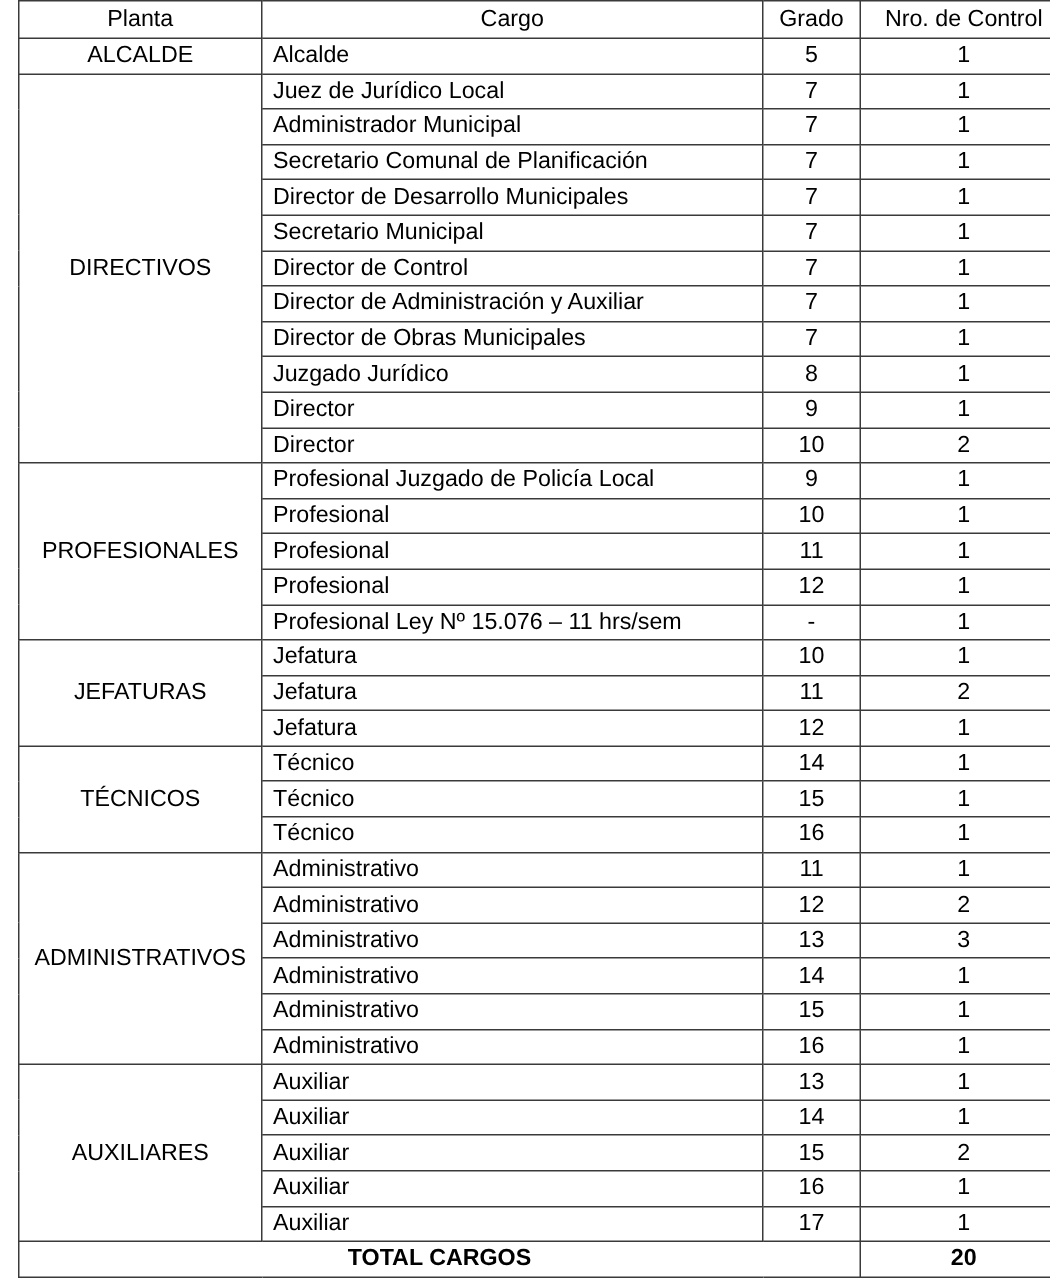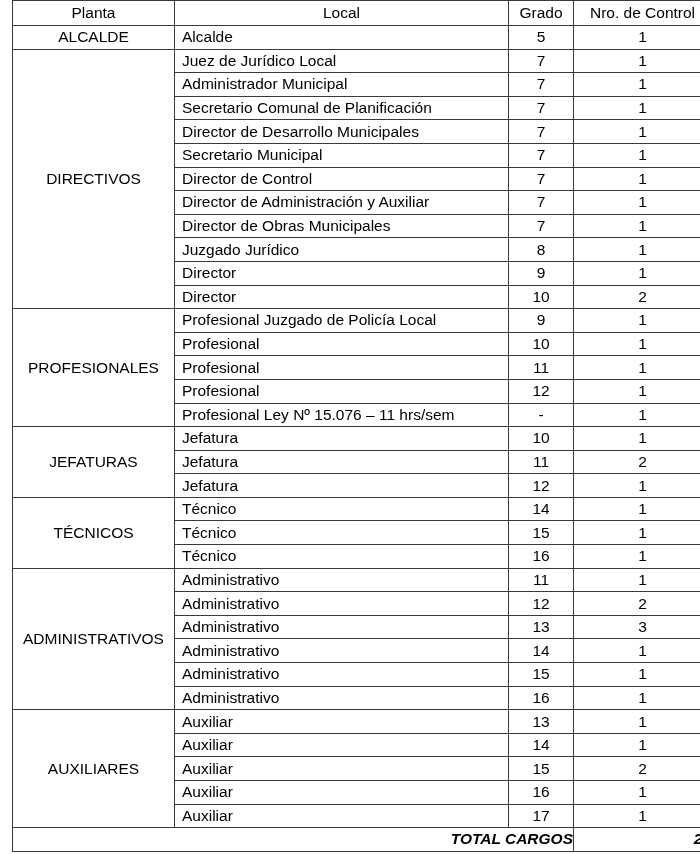--- a/index.html
+++ b/index.html
@@ -2,36 +2,36 @@
 <html><head>
 <meta charset="utf-8">
 <style>
   html,body{margin:0;padding:0;background:#fff;}
   body{width:700px;height:854px;overflow:hidden;font-family:"Liberation Sans",sans-serif;color:#000;}
   table{border-collapse:collapse;width:699px;table-layout:fixed;margin:0 0 0 12px;border-radius:15px;}
   td,th{border:1px solid #3a3a3a;font-size:15.5px;height:22.6px;padding:0;line-height:20px;font-weight:normal;}
   th{height:24px;}
   .c{text-align:center;}
   .l{text-align:left;padding-left:7px;white-space:nowrap;}
-  .total{font-weight:bold;text-align:right;font-style:italic;}
+  .total{font-weight:bold;text-align:center;}
 </style>
 </head>
 <body>
 
 <table>
   <colgroup>
       <col style="width:162px">
       <col style="width:334px">
       <col style="width:65px">
       <col style="width:138px">
     </colgroup>
   <thead>
     <tr>
       <th class="c">Planta</th>
-      <th class="c">Local</th>
+      <th class="c">Cargo</th>
       <th class="c">Grado</th>
       <th class="c">Nro. de Control</th>
     </tr>
   </thead>
   <tbody id="tbody">
       <tr>
         <td class="c" rowspan="1">ALCALDE</td>
         <td class="l">Alcalde</td>
         <td class="c">5</td>
         <td class="c">1</td>

